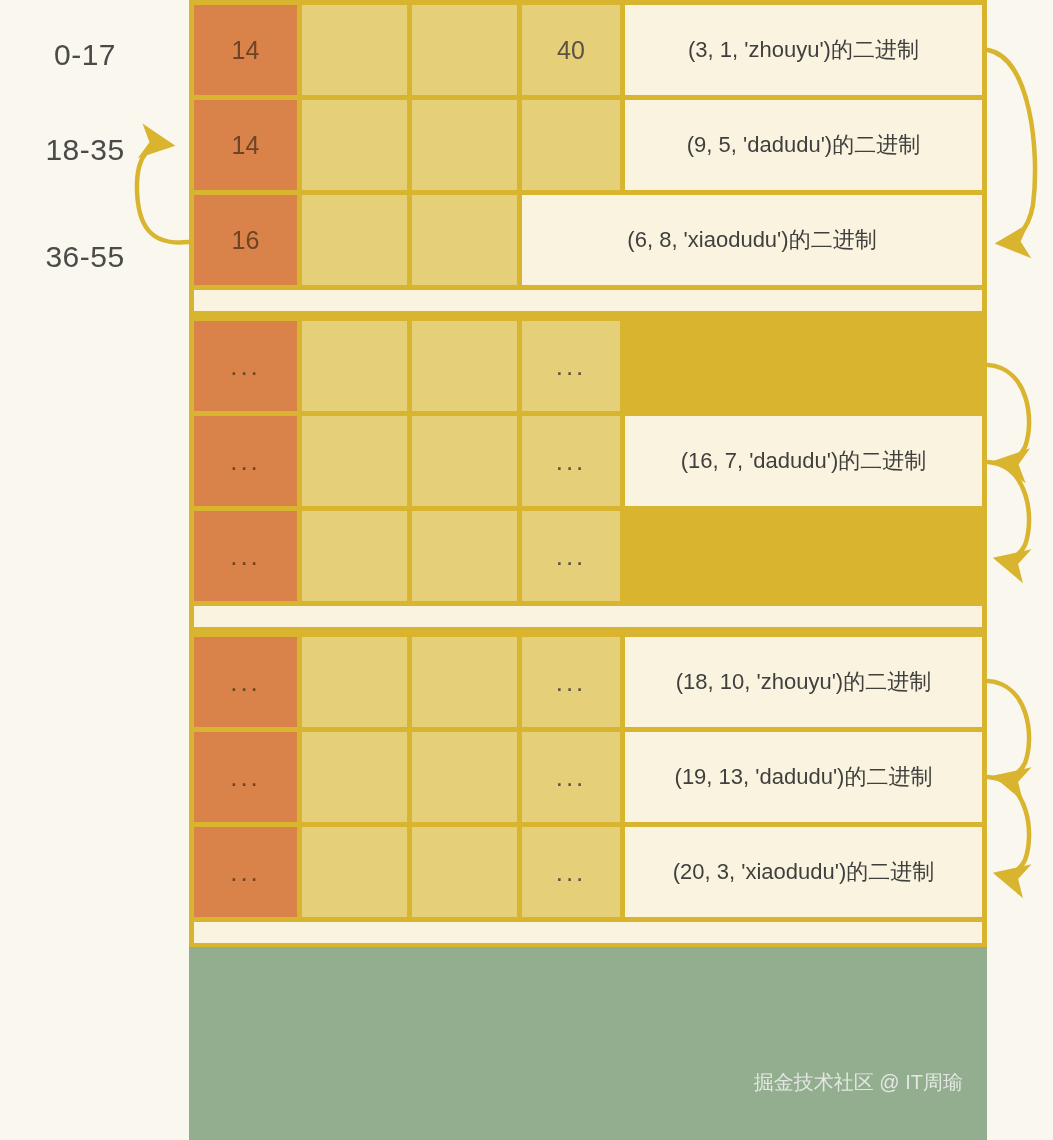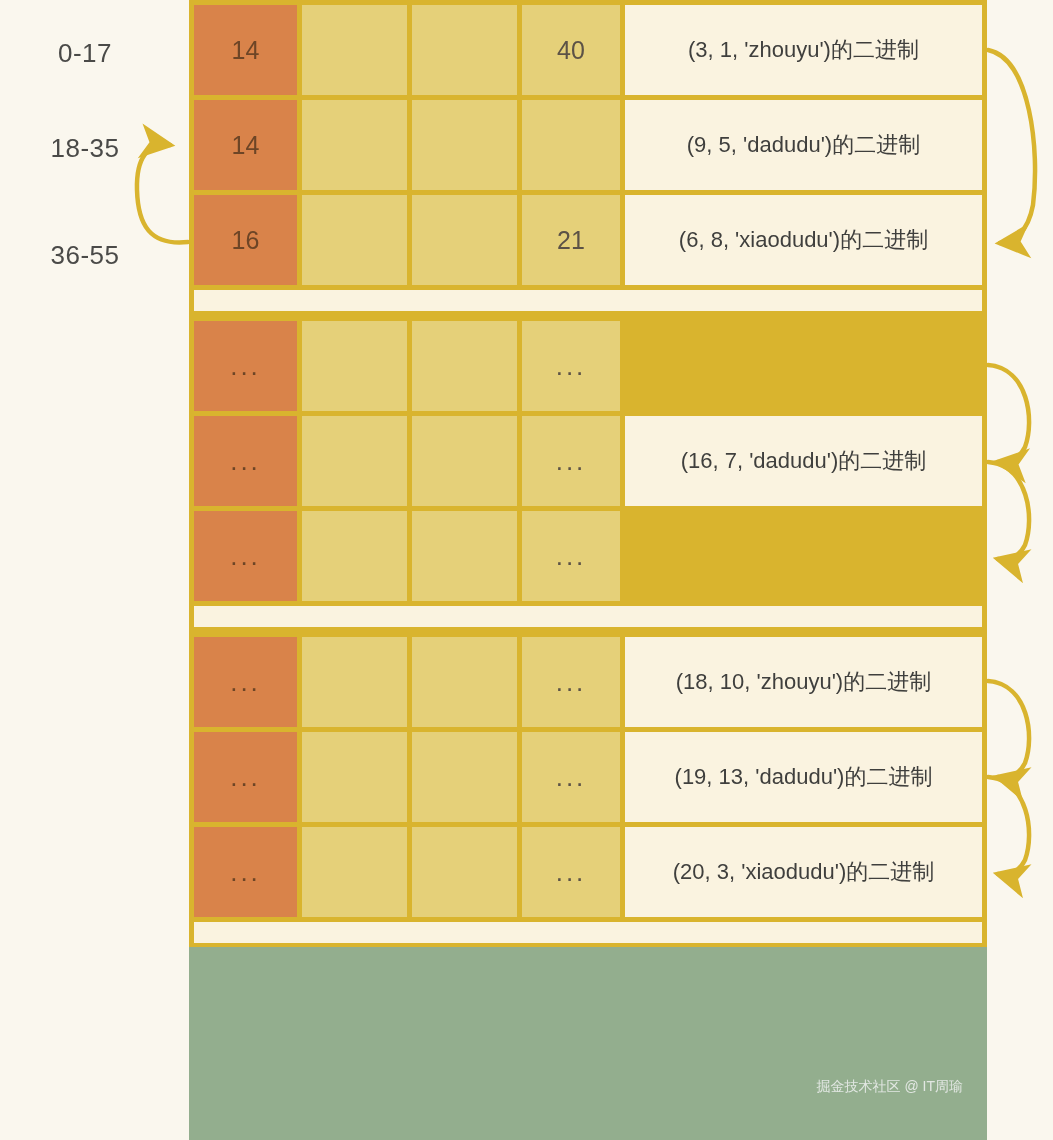--- a/index.html
+++ b/index.html
@@ -15,21 +15,21 @@
     font-family: "Liberation Sans", "DejaVu Sans", sans-serif;
     overflow: hidden;
   }
 
   
   .range-label {
     position: absolute;
     left: 0;
     width: 170px;
     text-align: center;
-    font-size: 26px;
+    font-size: 30px;
     color: #4a4a48;
     letter-spacing: 0.5px;
     white-space: nowrap;
   }
 
   
   #table {
     position: absolute;
     left: 189px;
     top: 0px;
@@ -89,21 +89,21 @@
     left: 189px;
     top: 947px;
     width: 798px;
     height: 193px;
     background: #93ae8e;
   }
   #watermark {
     position: absolute;
     right: 24px;
     bottom: 44px;
-    font-size: 14px;
+    font-size: 20px;
     color: #e9ecea;
     opacity: 0.92;
     white-space: nowrap;
     font-family: "Liberation Sans", "DejaVu Sans", sans-serif;
   }
 
   
   #arrows {
     position: absolute;
     left: 0;
@@ -136,21 +136,20 @@
         <div class="cell c1">14</div>
         <div class="cell c2"></div>
         <div class="cell c3"></div>
         <div class="cell c4"></div>
         <div class="cell c5">(9, 5, 'dadudu')的二进制</div>
       </div>
       <div class="row">
         <div class="cell c1">16</div>
         <div class="cell c2"></div>
         <div class="cell c3"></div>
-        <div class="cell c4">21</div>
         <div class="cell c5">(6, 8, 'xiaodudu')的二进制</div>
       </div>
     </div>
     <div class="gap-band"></div>
 
     <div class="group">
       <div class="row">
         <div class="cell c1">
             <span class="dots">...</span>
           </div>

